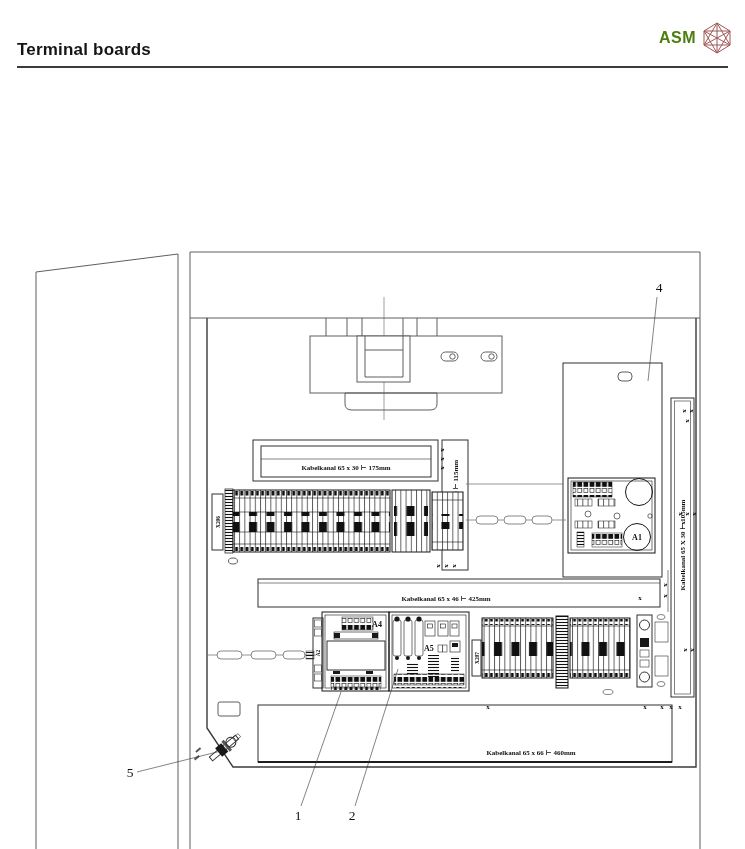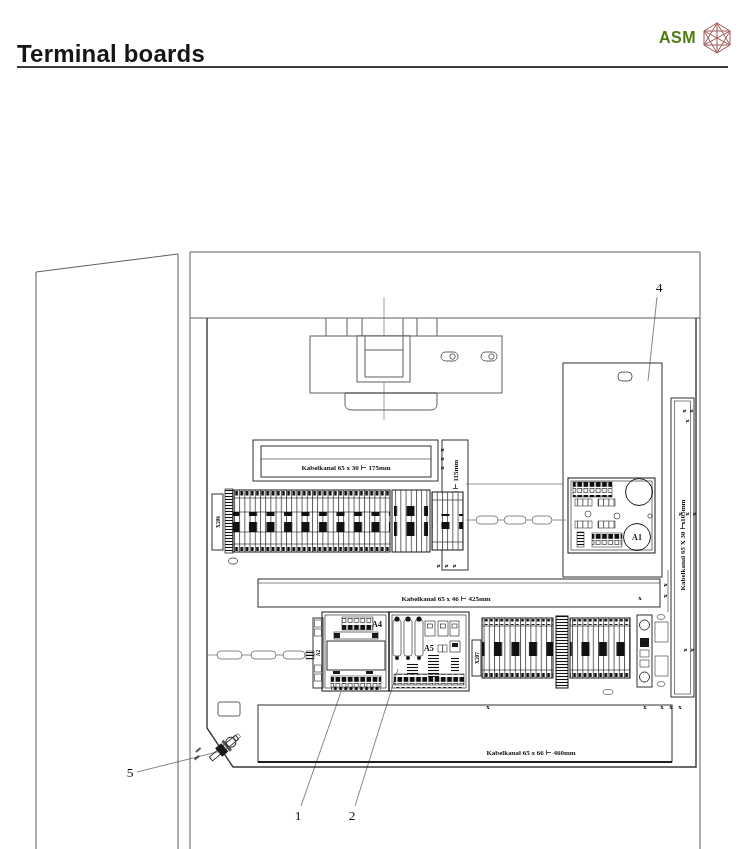--- a/index.html
+++ b/index.html
@@ -1,18 +1,18 @@
 <!DOCTYPE html>
 <html><head>
 <meta charset="utf-8">
 <style>
   html,body{margin:0;padding:0;}
   body{width:745px;height:849px;background:#fff;position:relative;overflow:hidden;
        font-family:"Liberation Sans",sans-serif;}
-  .title{position:absolute;left:17px;top:40px;font-size:24px;font-weight:bold;
+  .title{position:absolute;left:17px;top:40px;font-size:17px;font-weight:bold;
          color:#151515;letter-spacing:.2px;}
   .rule{position:absolute;left:17px;top:66px;width:711px;height:2px;background:#3c3c3c;}
   .logo{position:absolute;right:13px;top:22px;display:flex;align-items:center;gap:6px;}
   .logo-text{font-size:16px;font-weight:bold;color:#4d7c0f;letter-spacing:.5px;}
   svg.diagram{position:absolute;left:0;top:0;}
   
   .s1{stroke:#5f5f5f;fill:none;stroke-width:1;}
   .s2{stroke:#303030;fill:none;stroke-width:1;}
   .s3{stroke:#161616;fill:none;stroke-width:1;}
   .thin{stroke-width:.6;}

